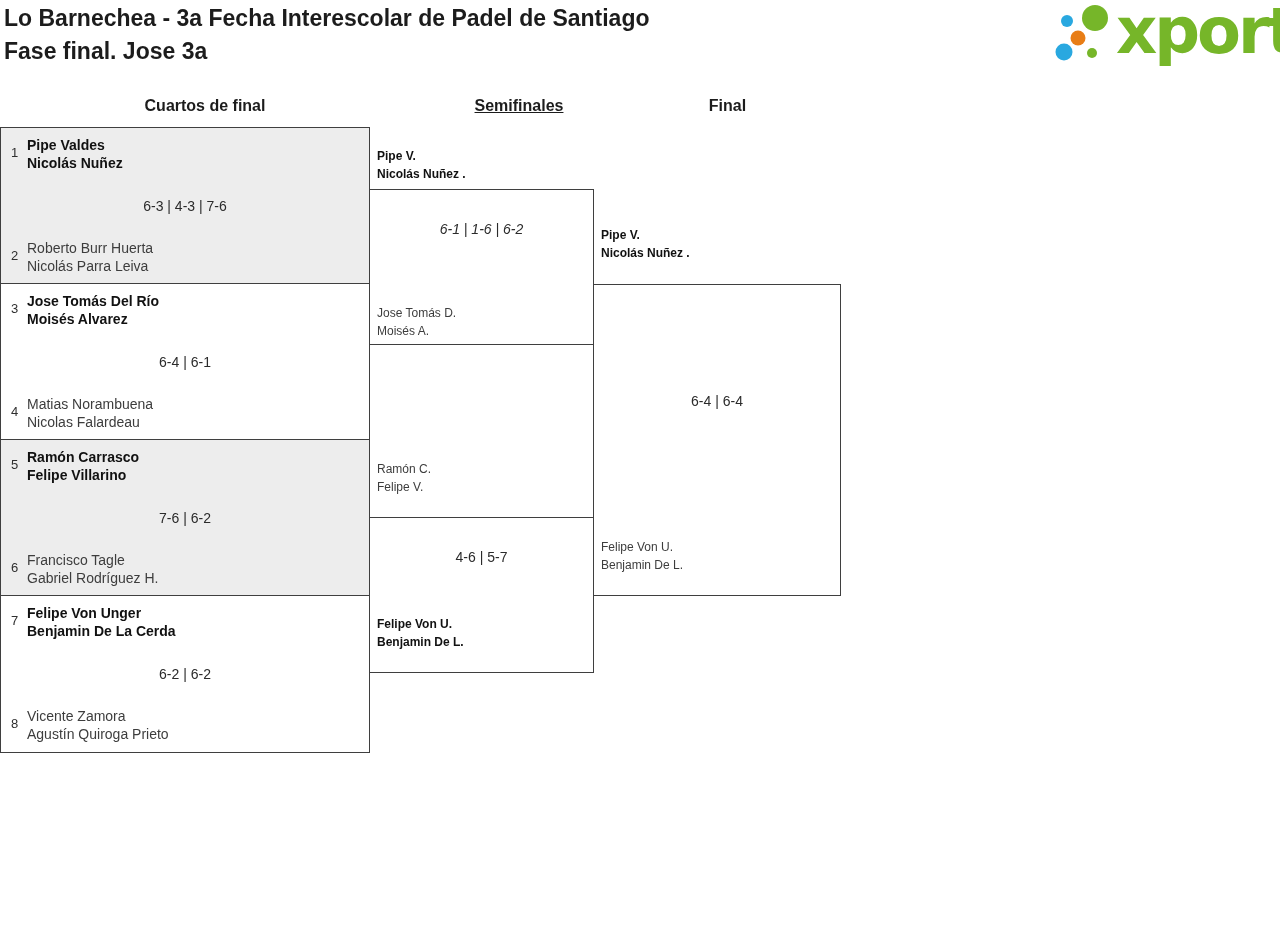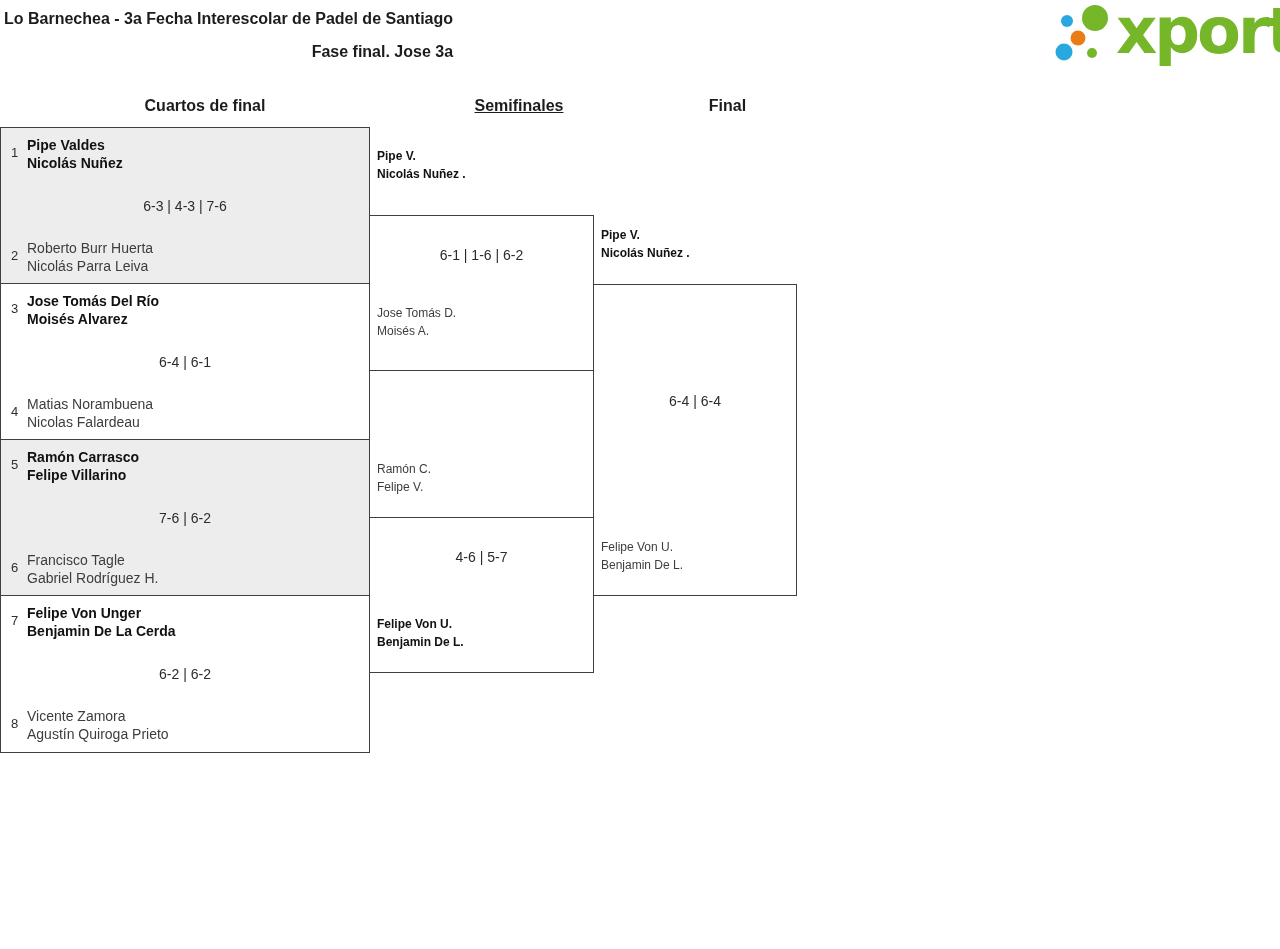--- a/index.html
+++ b/index.html
@@ -3,21 +3,21 @@
 <meta charset="utf-8">
 <style>
   html,body{margin:0;padding:0;background:#fff;}
   .page{
     position:relative;width:1280px;height:949px;background:#fff;overflow:hidden;
     font-family:"Liberation Sans", sans-serif;color:#1c1c1c;
   }
   
   .title{
     position:absolute;left:4px;top:2px;
-    font-size:16px;line-height:33px;font-weight:700;color:#1c1c1c;text-align:right;
+    font-size:23px;line-height:33px;font-weight:700;color:#1c1c1c;
   }
   .logo{position:absolute;left:1048px;top:2px;display:flex;align-items:flex-start;}
   .logo svg{display:block;}
   .logo-word{
     font-family:"DejaVu Sans", sans-serif;font-weight:700;
     font-size:64px;line-height:58px;letter-spacing:-3px;
     color:var(--logo_green,#76b629);margin-left:2px;
   }
   
   .col-header{
@@ -52,23 +52,23 @@
   .match-score{
     position:absolute;left:0;top:70px;width:100%;text-align:center;
     font-size:14px;line-height:16px;color:#2b2b2b;
   }
   
   .round-box{
     position:absolute;border:1px solid var(--line,#3f3f3f);
     box-sizing:border-box;background:transparent;
   }
   .sf-box{left:369px;width:225px;height:156px;}
-  #sf1-box{top:215px;}
+  #sf1-box{top:189px;font-style:italic;}
   #sf2-box{top:517px;}
-  .final-box{left:593px;top:284px;width:204px;height:312px;}
+  .final-box{left:593px;top:284px;width:248px;height:312px;}
   .box-score{
     position:absolute;left:0;width:100%;text-align:center;
     font-size:14px;line-height:16px;color:#2b2b2b;
   }
   .sf-box .box-score{top:31px;}
   .final-box .box-score{top:108px;}
   
   .pair-label{
     position:absolute;font-size:12px;line-height:18px;color:#3d3d3d;
     white-space:nowrap;

